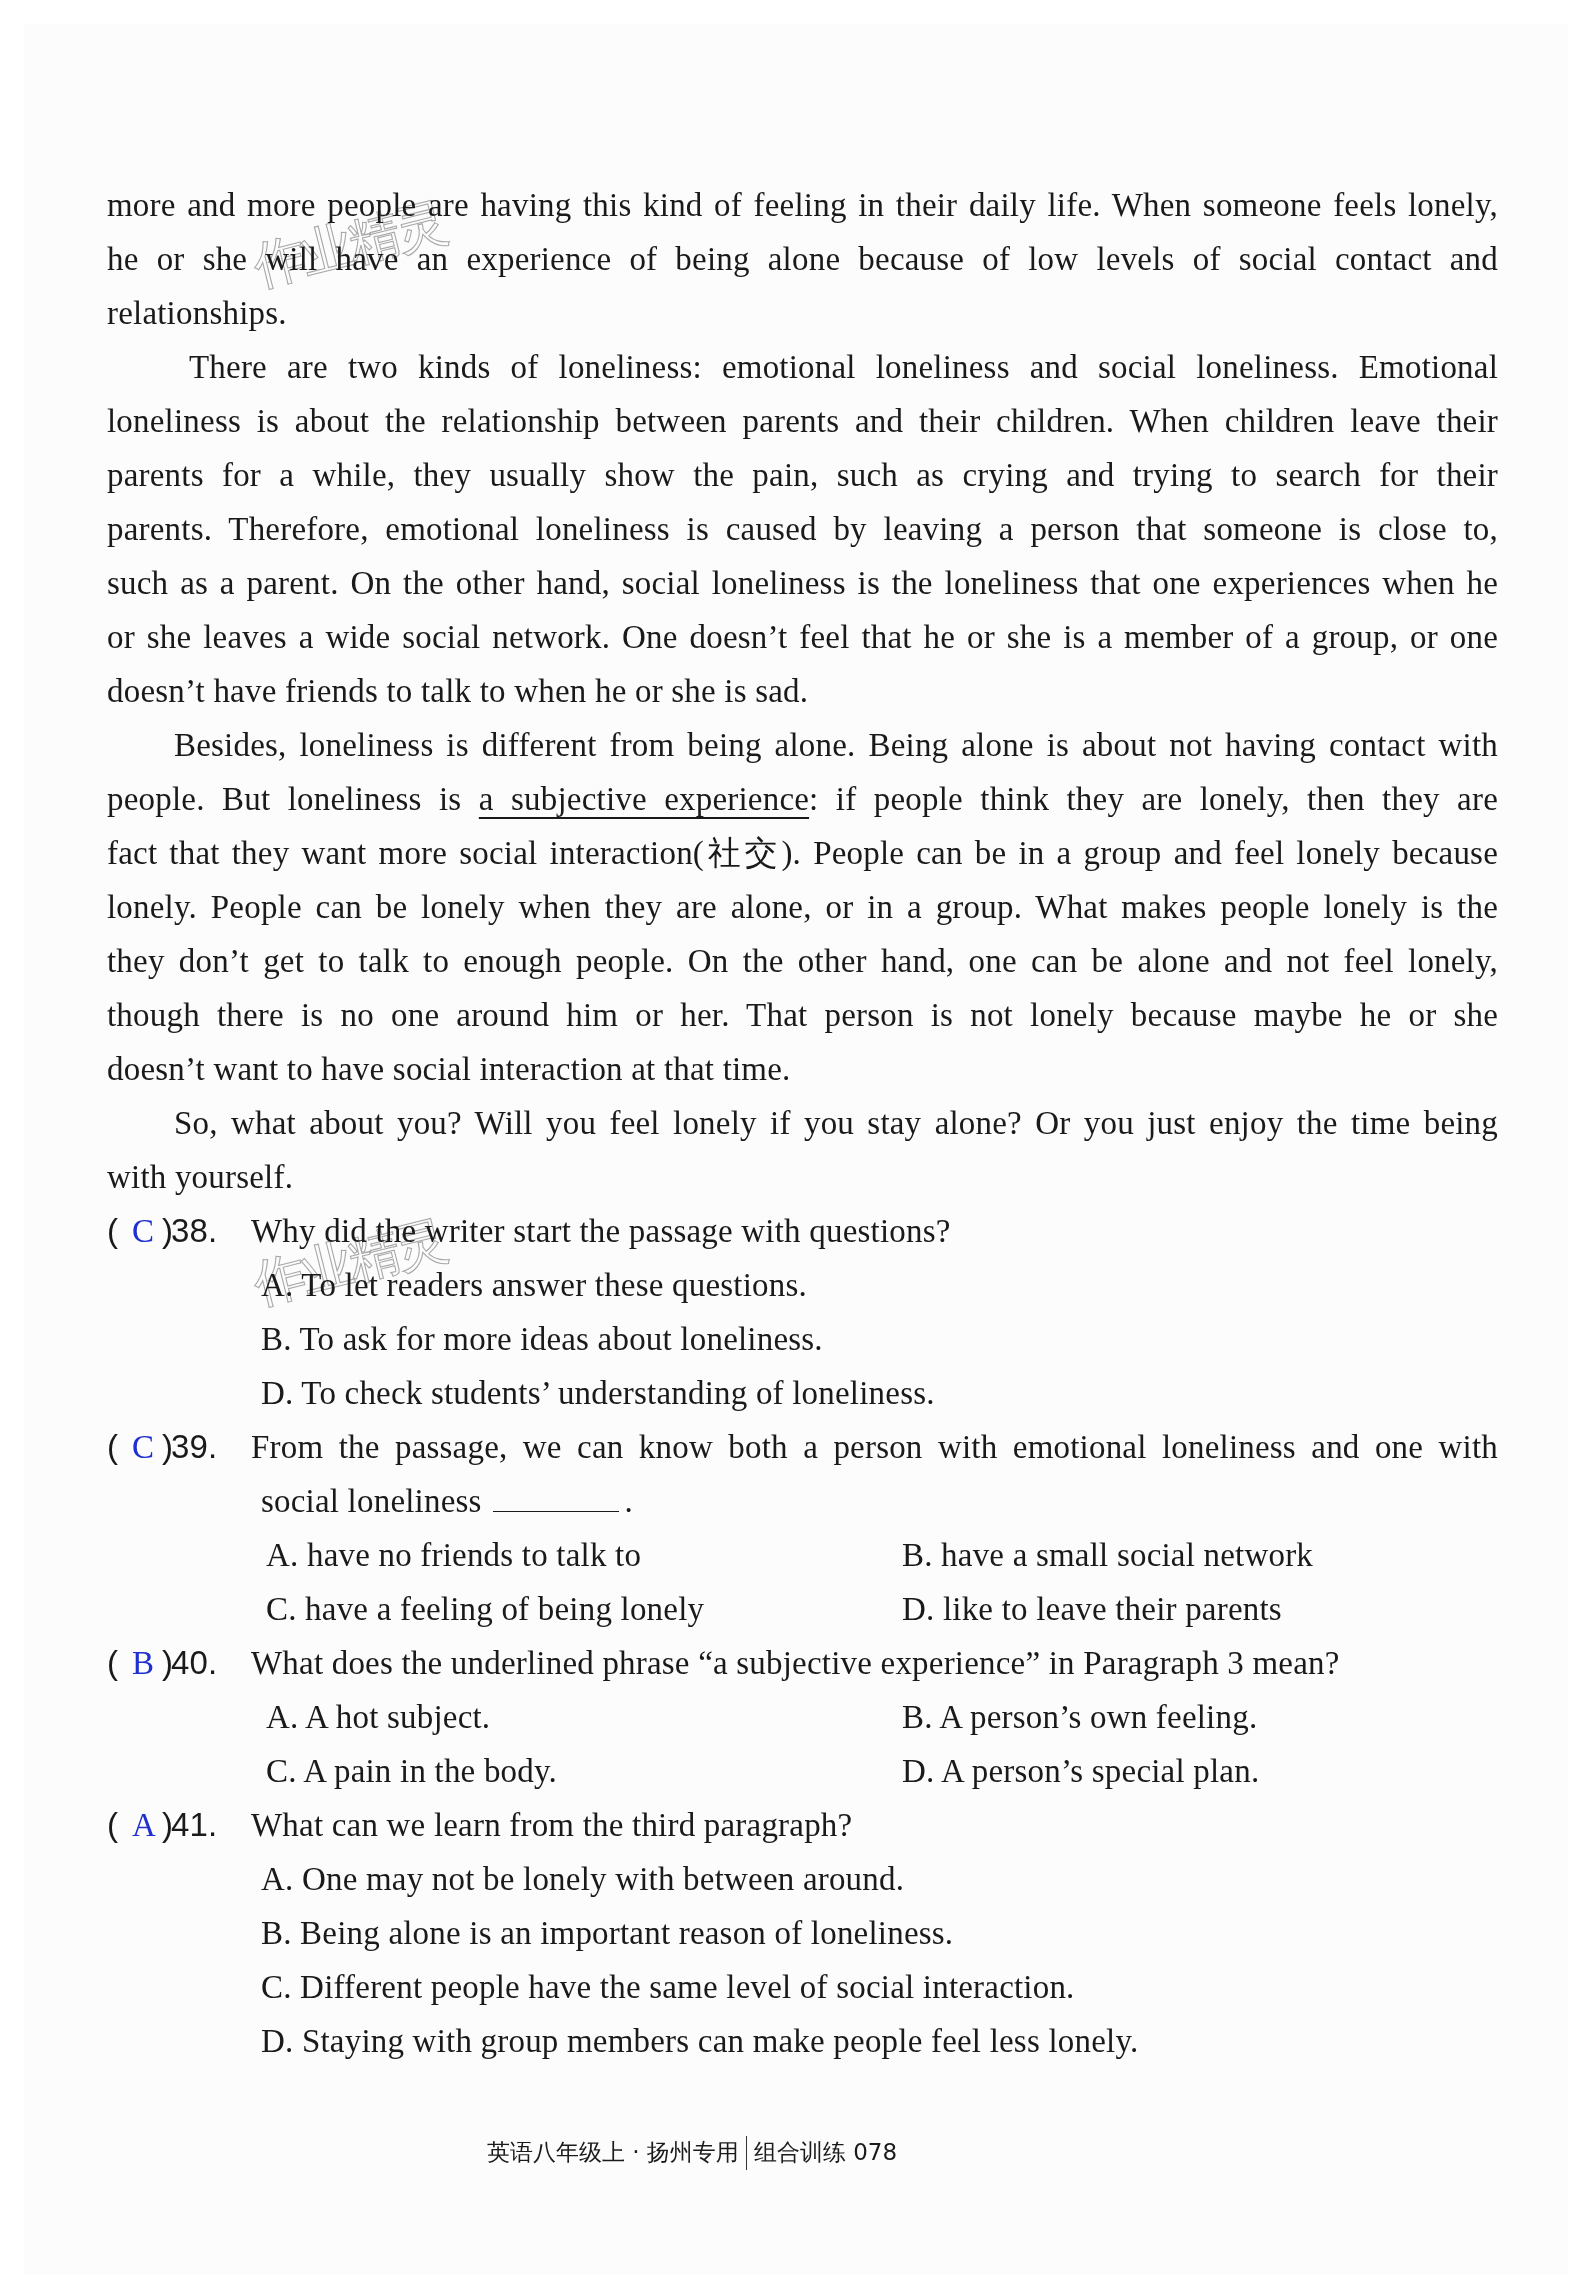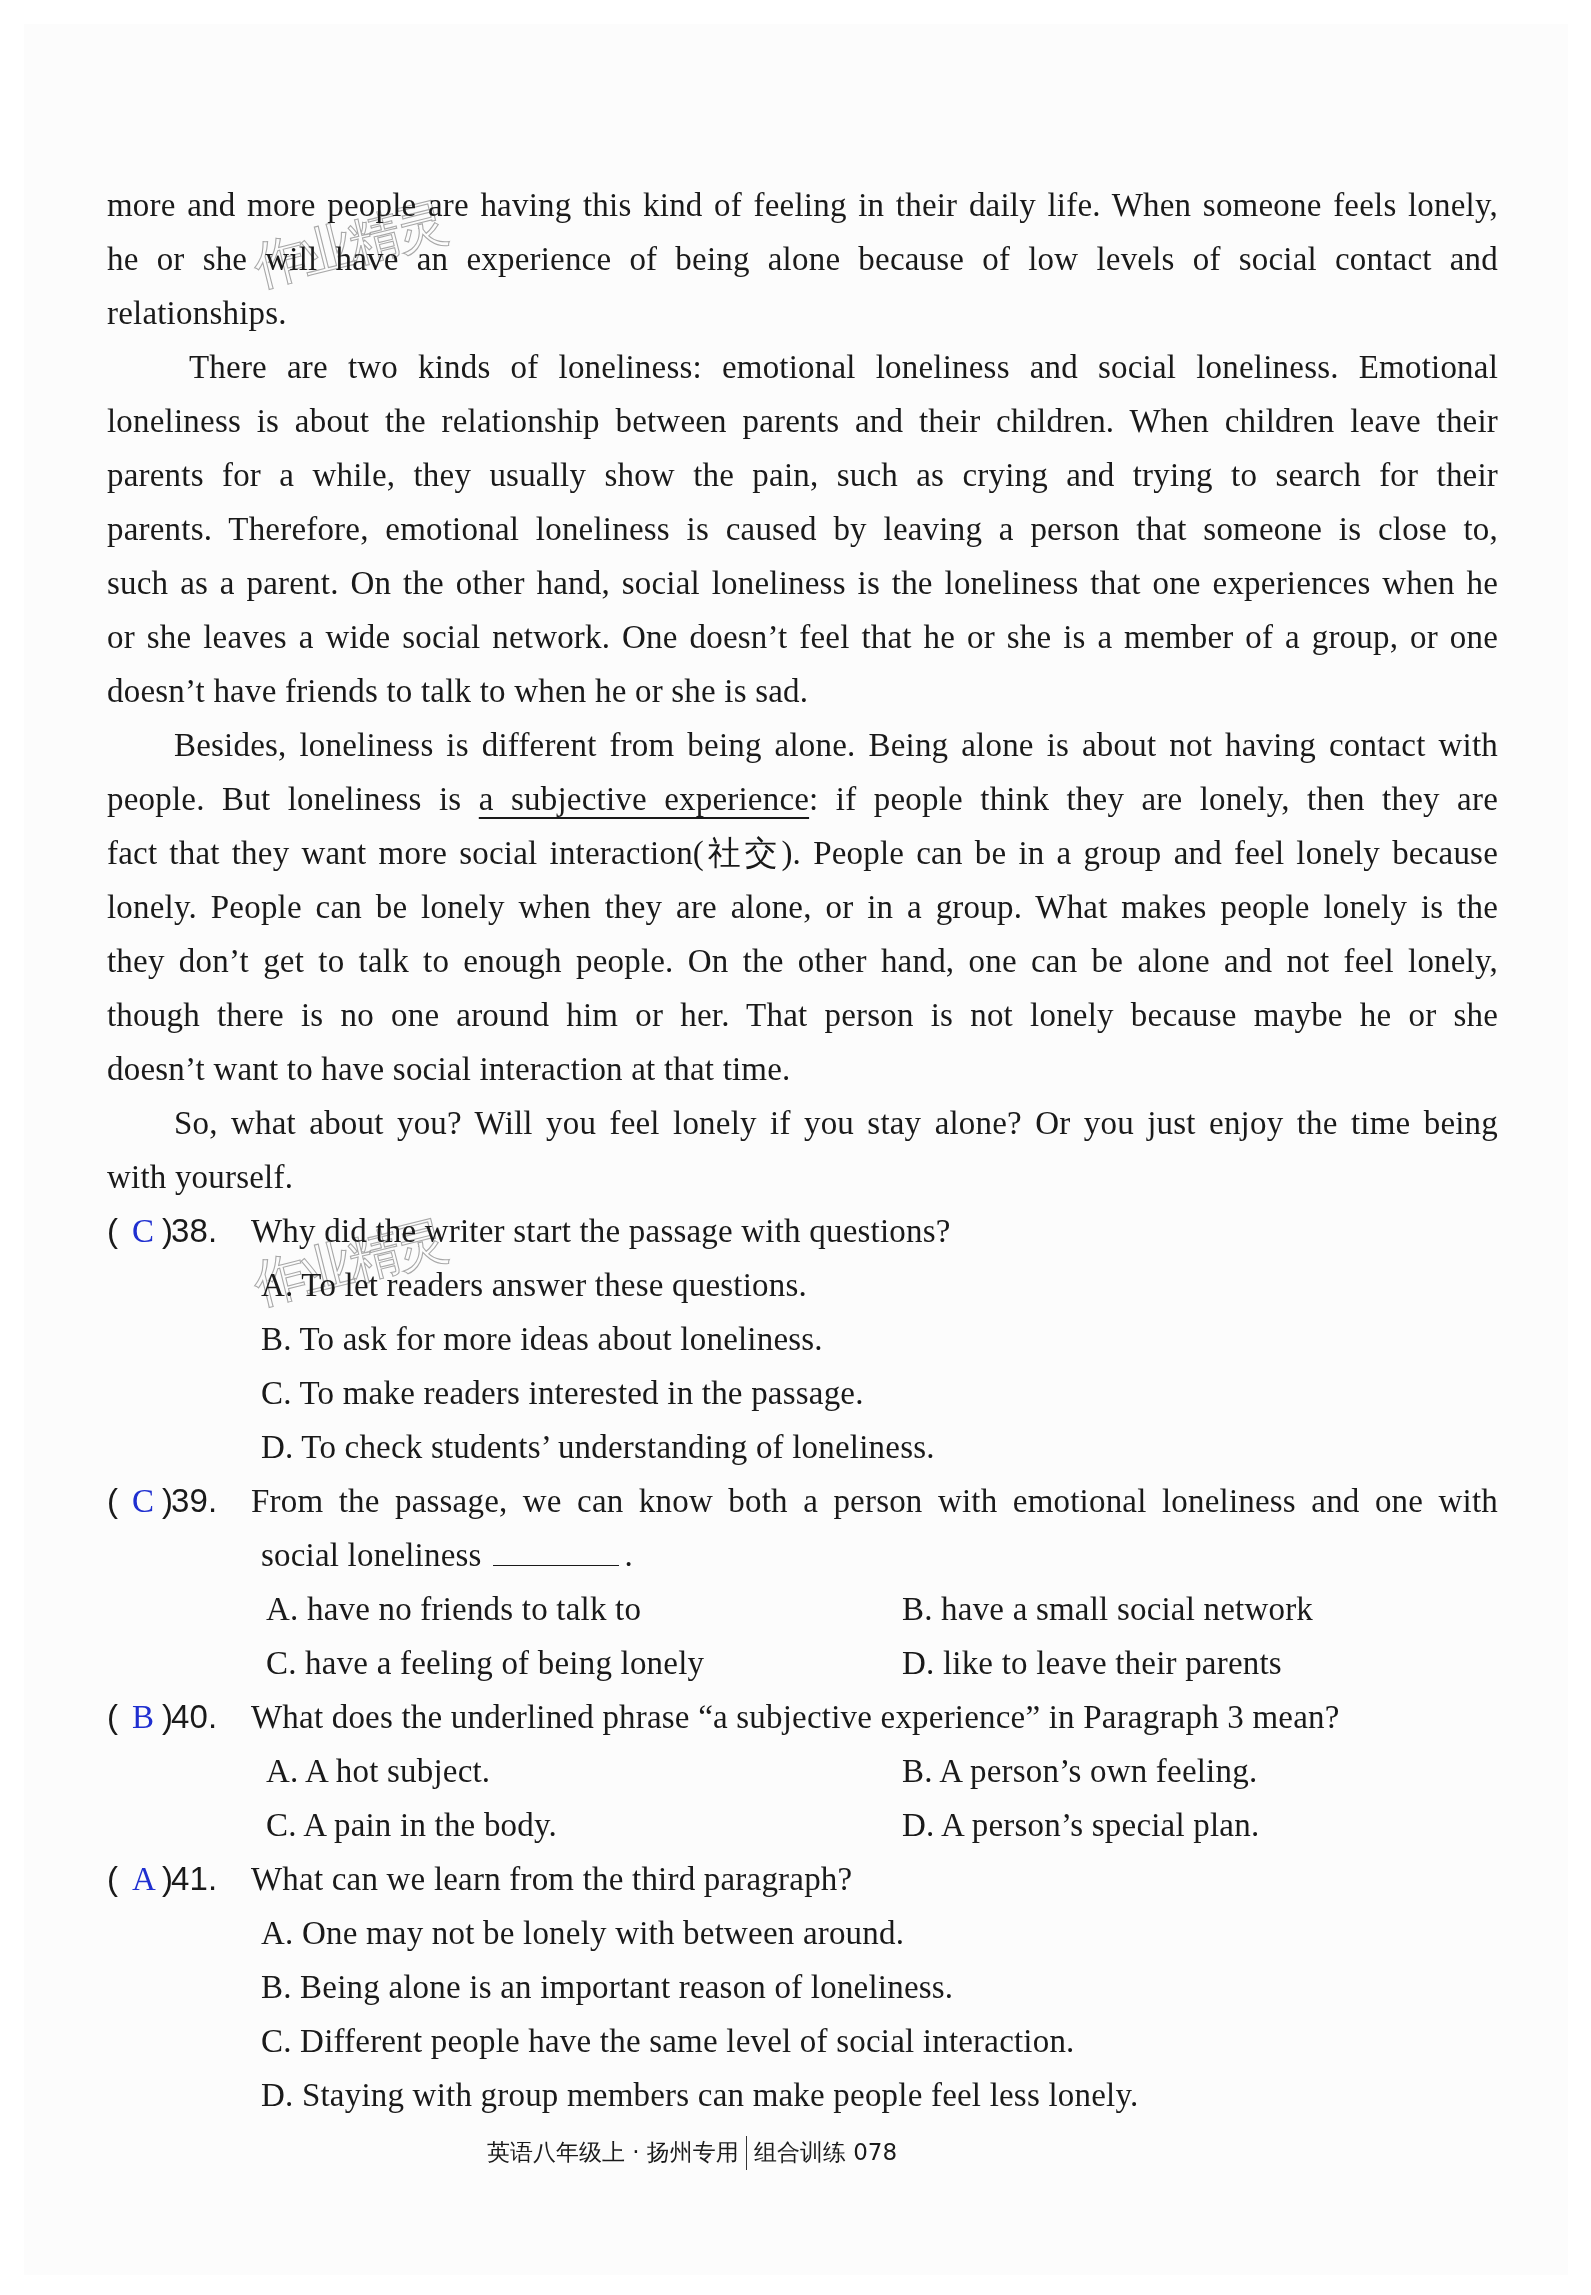--- a/index.html
+++ b/index.html
@@ -95,21 +95,20 @@
       <span class="br">
         <span class="lp">(</span>
         <span class="ans">C</span>
         <span class="rp">)</span>
         <span class="num">38.</span>
       </span>
       <span class="qtext">Why did the writer start the passage with questions?</span>
     </div>
     <div class="line opt">A. To let readers answer these questions.</div>
     <div class="line opt">B. To ask for more ideas about loneliness.</div>
-    <div class="line opt">C. To make readers interested in the passage.</div>
     <div class="line opt">D. To check students’ understanding of loneliness.</div>
   </div>
 
   <div>
     <div class="line q">
       <span class="br">
         <span class="lp">(</span>
         <span class="ans">C</span>
         <span class="rp">)</span>
         <span class="num">39.</span>

